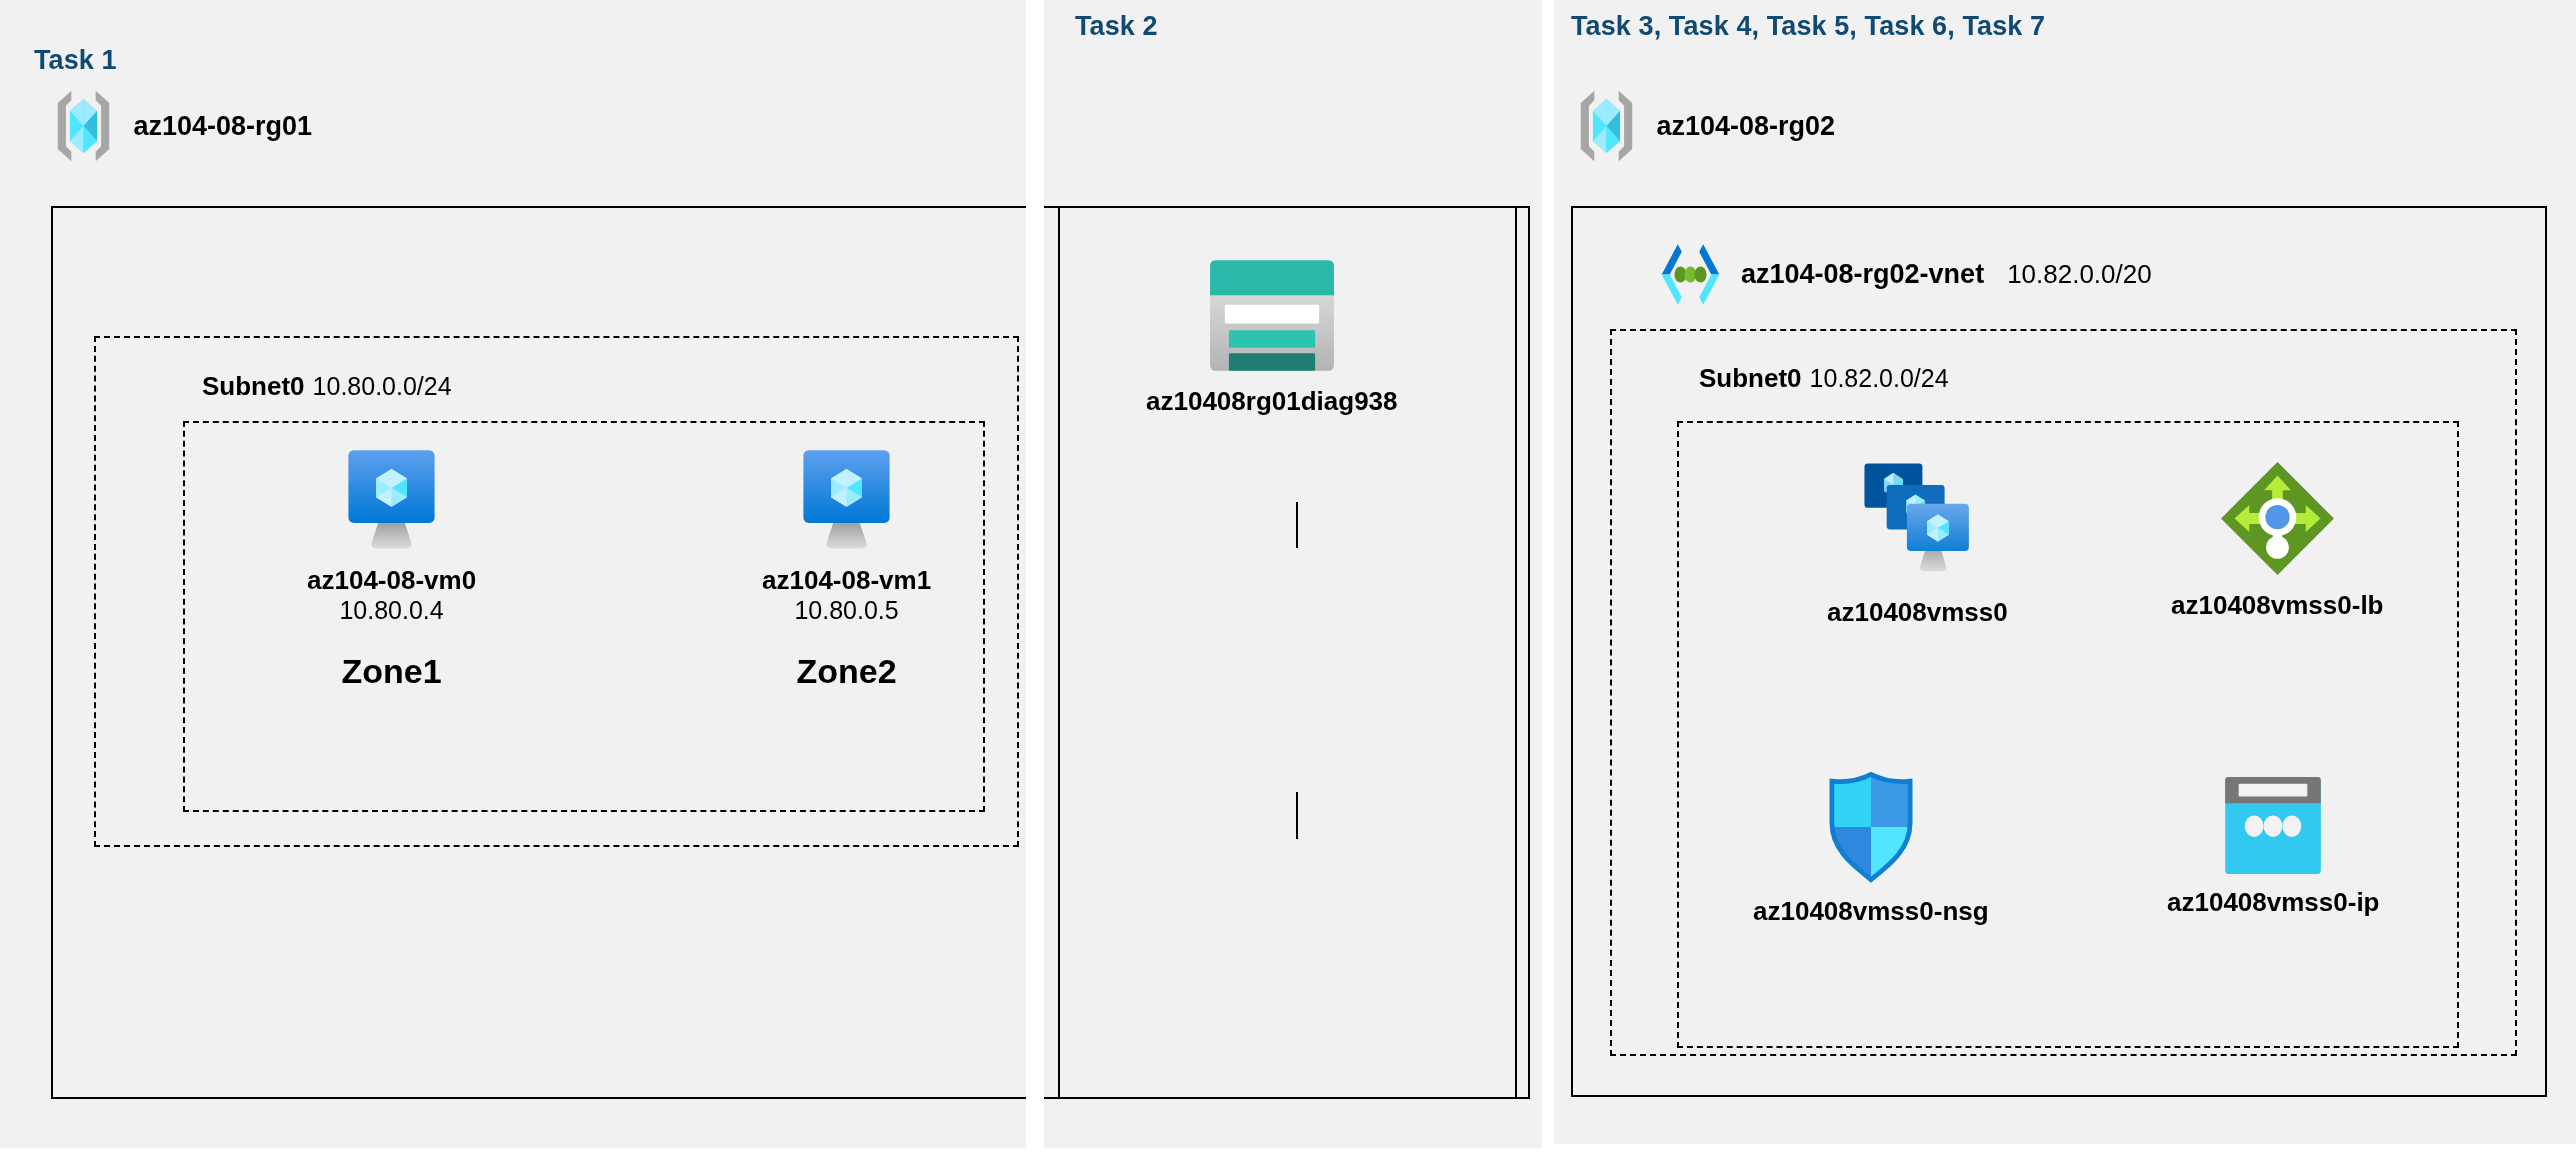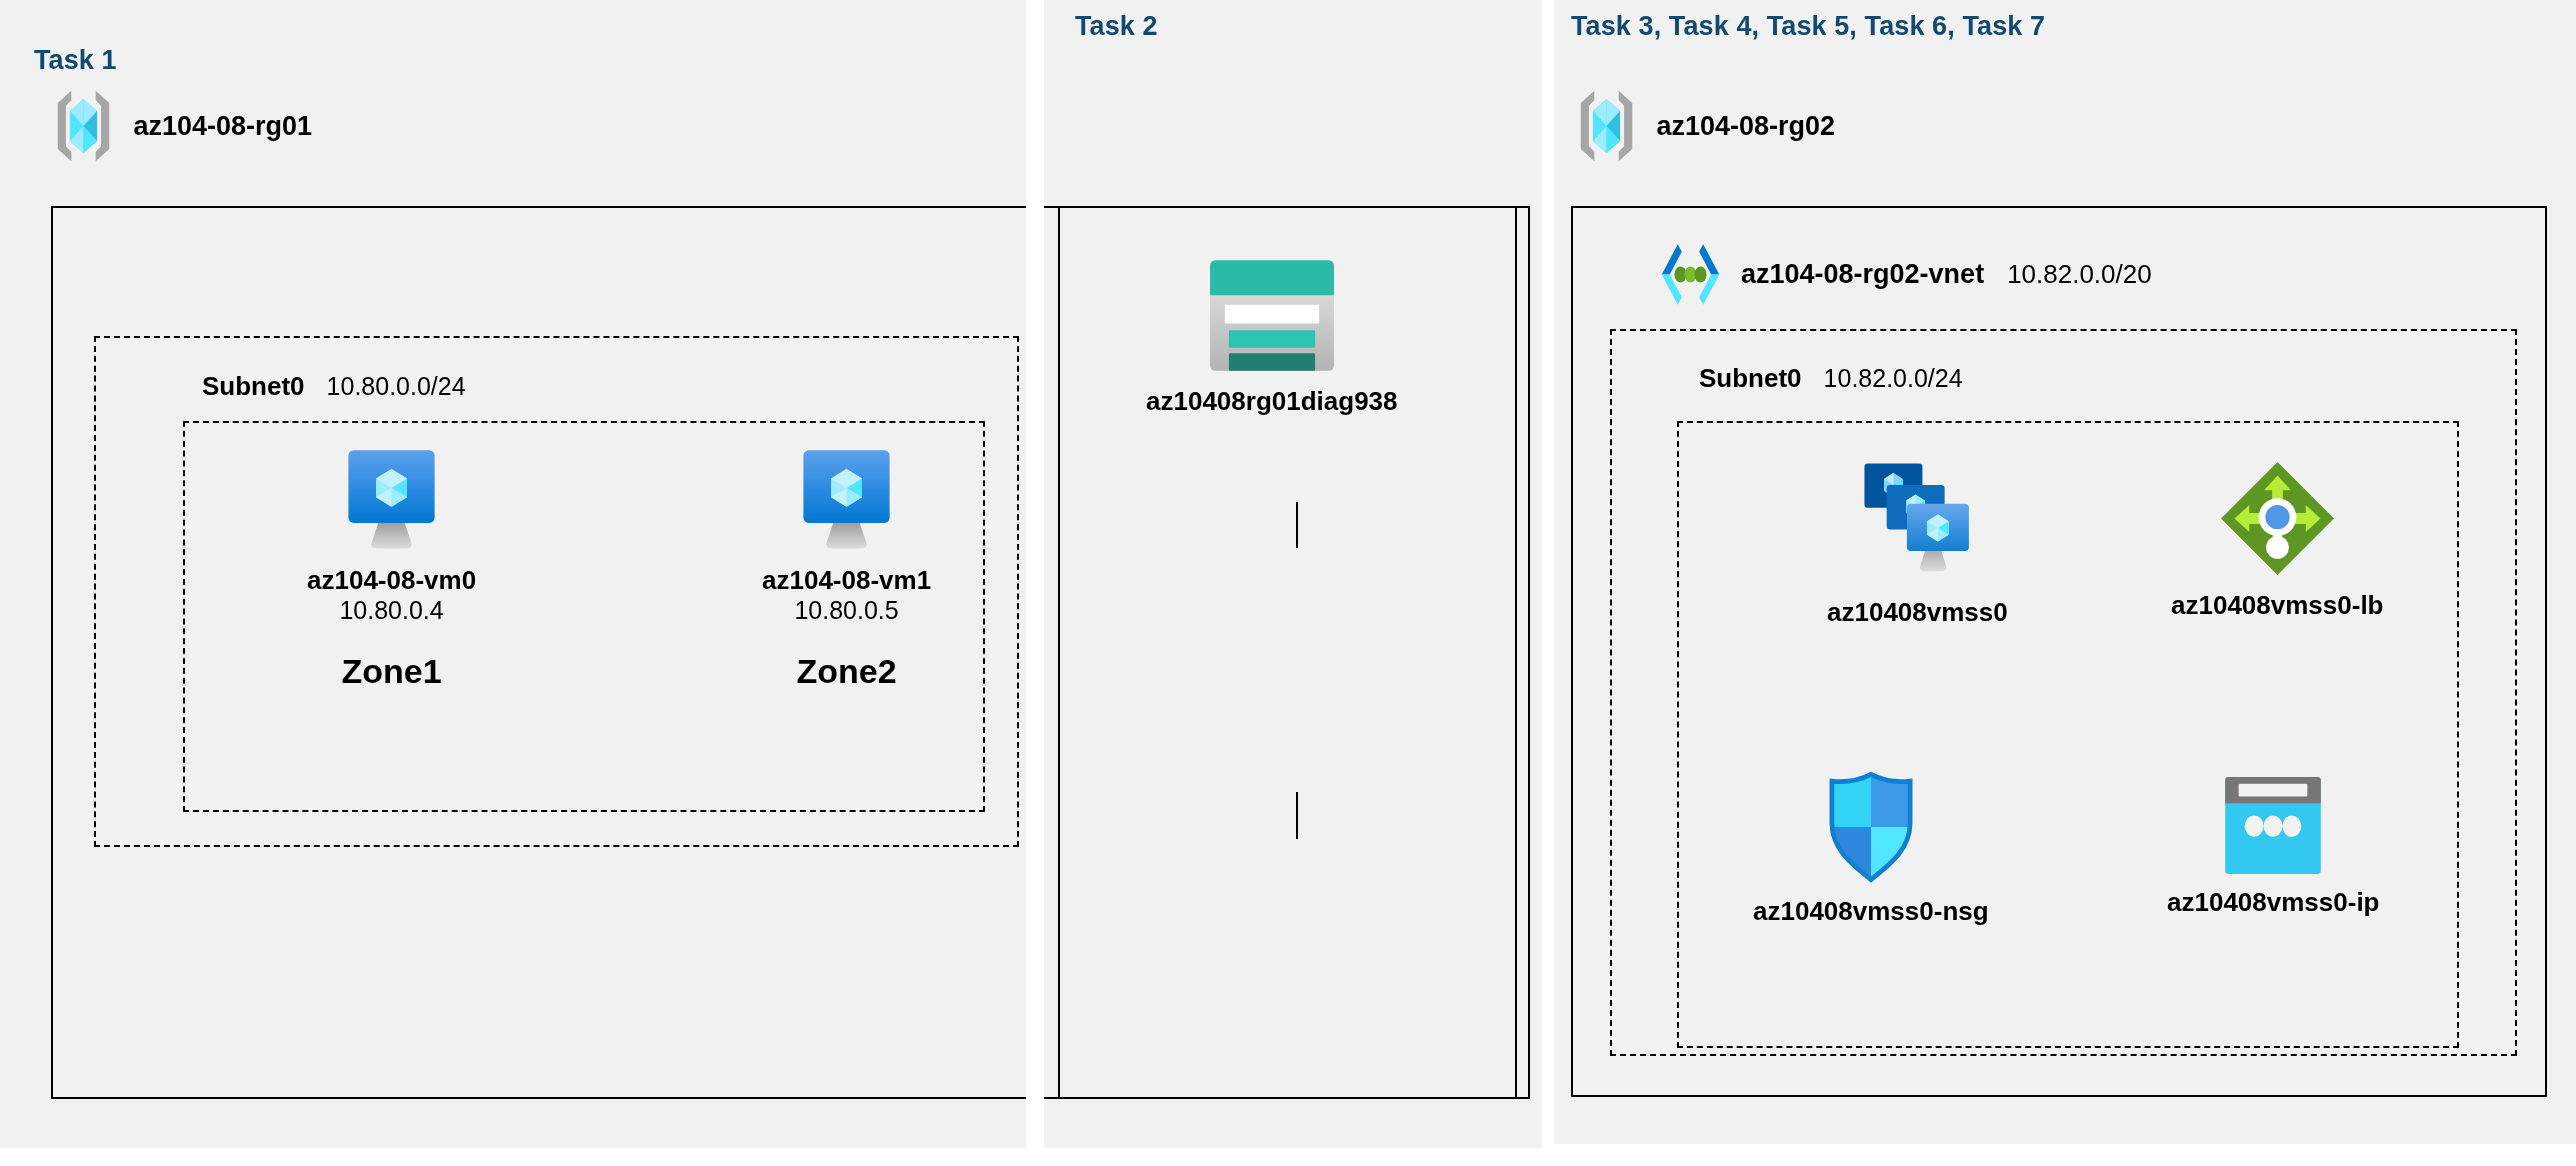--- a/index.html
+++ b/index.html
@@ -49,21 +49,21 @@
   #subnet02-box{left:1610px;top:329px; width:907px;height:727px;}
   #zone-box    {left:183px; top:421px; width:802px;height:391px;}
   #vmss-box    {left:1677px;top:421px; width:782px;height:627px;}
   #subnet01-box, #subnet02-box, #zone-box, #vmss-box{border-width:2.7px;}
 
   
   .subnet-label{position:absolute;white-space:nowrap;}
   #subnet01-label{left:202px; top:371px;}
   #subnet02-label{left:1699px;top:363px;}
   .subnet-name{font-size:26px;font-weight:bold;color:#000;}
-  .subnet-cidr{font-size:25px;font-weight:normal;color:#000;margin-left:22px;}
+  .subnet-cidr{font-size:25px;font-weight:normal;color:#000;margin-left:8px;}
 
   
   .node{position:absolute;display:flex;flex-direction:column;align-items:center;}
   .node .lbl{font-size:26px;font-weight:bold;color:#000;white-space:nowrap;text-align:center;line-height:1.15;}
   .node .sub{font-size:25px;font-weight:normal;color:#000;white-space:nowrap;text-align:center;line-height:1.15;}
   .node .zone{font-size:34px;font-weight:bold;color:#000;white-space:nowrap;text-align:center;margin-top:27px;}
 
   #node-vm0 {left:307px;  top:446px;}
   #node-vm1 {left:762px; top:446px;}
   #node-sa  {left:1146px; top:256px;}

